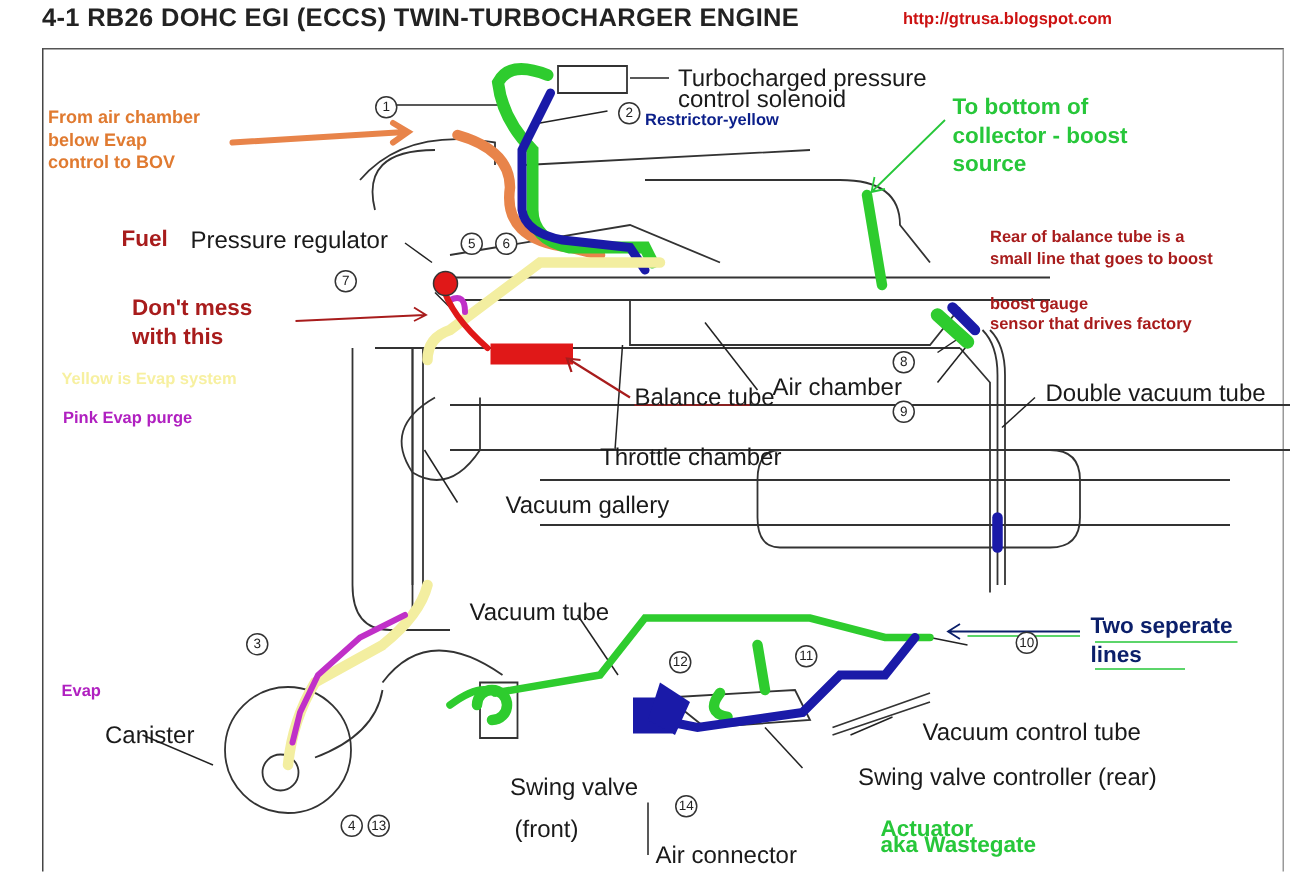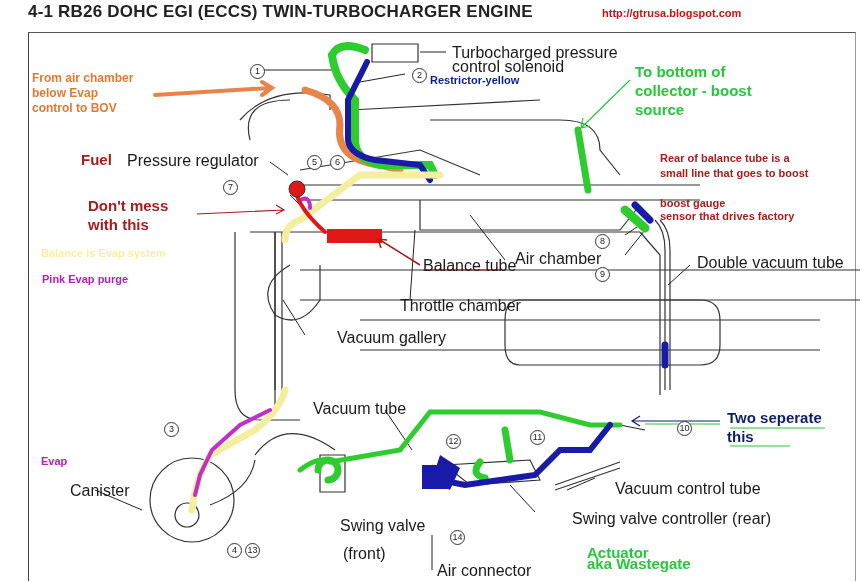--- a/index.html
+++ b/index.html
@@ -138,19 +138,19 @@
 <div class="abs ann-green" style="left:635px;top:62px;">To bottom of</div>
 <div class="abs ann-green" style="left:635px;top:81px;">collector - boost</div>
 <div class="abs ann-green" style="left:635px;top:100px;">source</div>
 <div class="abs ann-darkred" style="left:81px;top:150px;">Fuel</div>
 <div class="abs ann-darkred" style="left:88px;top:196px;">Don't mess</div>
 <div class="abs ann-darkred" style="left:88px;top:215px;">with this</div>
 <div class="abs ann-red" style="left:660px;top:151px;">Rear of balance tube is a</div>
 <div class="abs ann-red" style="left:660px;top:166px;">small line that goes to boost</div>
 <div class="abs ann-red" style="left:660px;top:181px;margin-top:28px;">sensor that drives factory</div>
 <div class="abs ann-red" style="left:660px;top:196px;">boost gauge</div>
-<div class="abs ann-yellow" style="left:41px;top:247px;">Balance is Evap system</div>
+<div class="abs ann-yellow" style="left:41px;top:247px;">Yellow is Evap system</div>
 <div class="abs ann-pink" style="left:42px;top:273px;">Pink Evap purge</div>
 <div class="abs ann-pink" style="left:41px;top:455px;">Evap</div>
 <div class="abs ann-navy" style="left:727px;top:408px;">Two seperate</div>
-<div class="abs ann-navy" style="left:727px;top:427px;">this</div>
+<div class="abs ann-navy" style="left:727px;top:427px;">lines</div>
 <div class="abs ann-green" style="left:587px;top:524px;margin-top:30px;">aka Wastegate</div>
 <div class="abs ann-green" style="left:587px;top:543px;">Actuator</div>
 
 </body></html>

